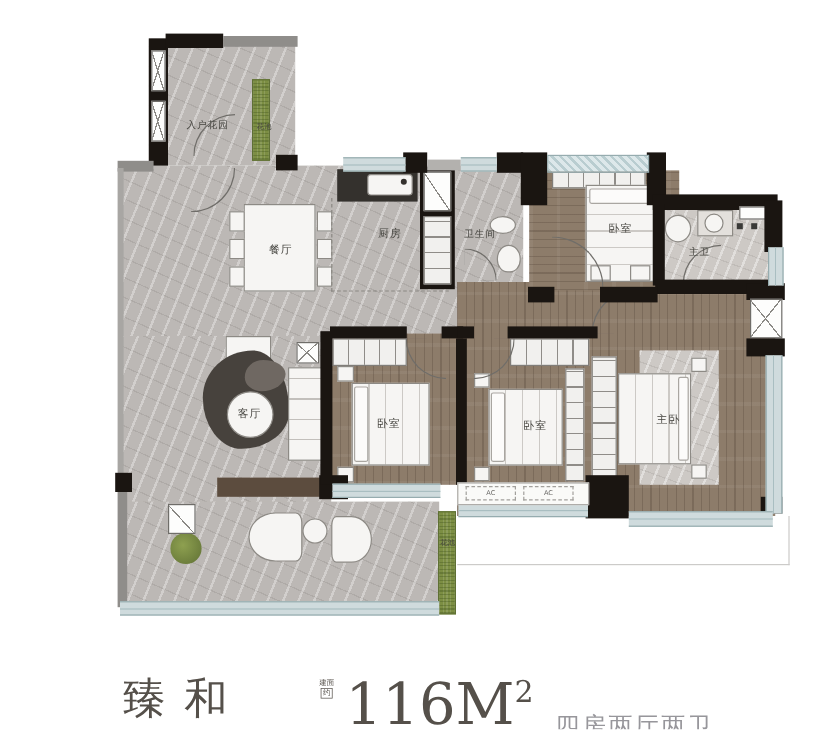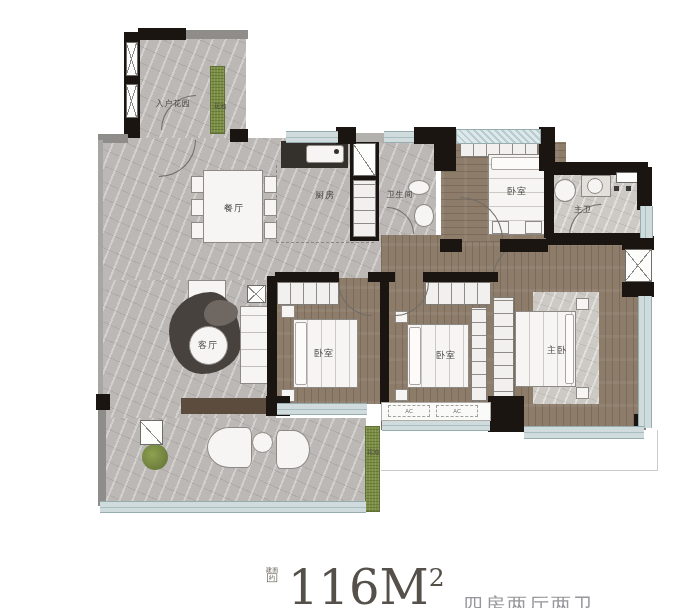--- a/index.html
+++ b/index.html
@@ -240,20 +240,21 @@
   <div class="lab s9" style="left:289px;top:195px">厨房</div>
   <div class="lab s8" style="left:364px;top:195px">卫生间</div>
   <div class="lab s9" style="left:481px;top:191px">卧室</div>
   <div class="lab s8" style="left:547px;top:210px">主卫</div>
   <div class="lab s9" style="left:172px;top:345px">客厅</div>
   <div class="lab s9" style="left:288px;top:353px">卧室</div>
   <div class="lab s9" style="left:410px;top:355px">卧室</div>
   <div class="lab s9" style="left:521px;top:350px">主卧</div>
   <div class="lab s7" style="left:337px;top:452px">花池</div>
 
+  <div class="cap-name" style="left:66px;top:565px">臻 和</div>
   <div class="cap-prefix" style="left:230px;top:566px">
     <div>建面</div>
     <div class="boxed">约</div>
   </div>
   <div class="cap-area" style="left:252px;top:563px"><span>116M</span><sup>2</sup></div>
 
   <div class="fp" style="left:427px;top:592px">四房两厅两卫</div>
 
 </div>
 

